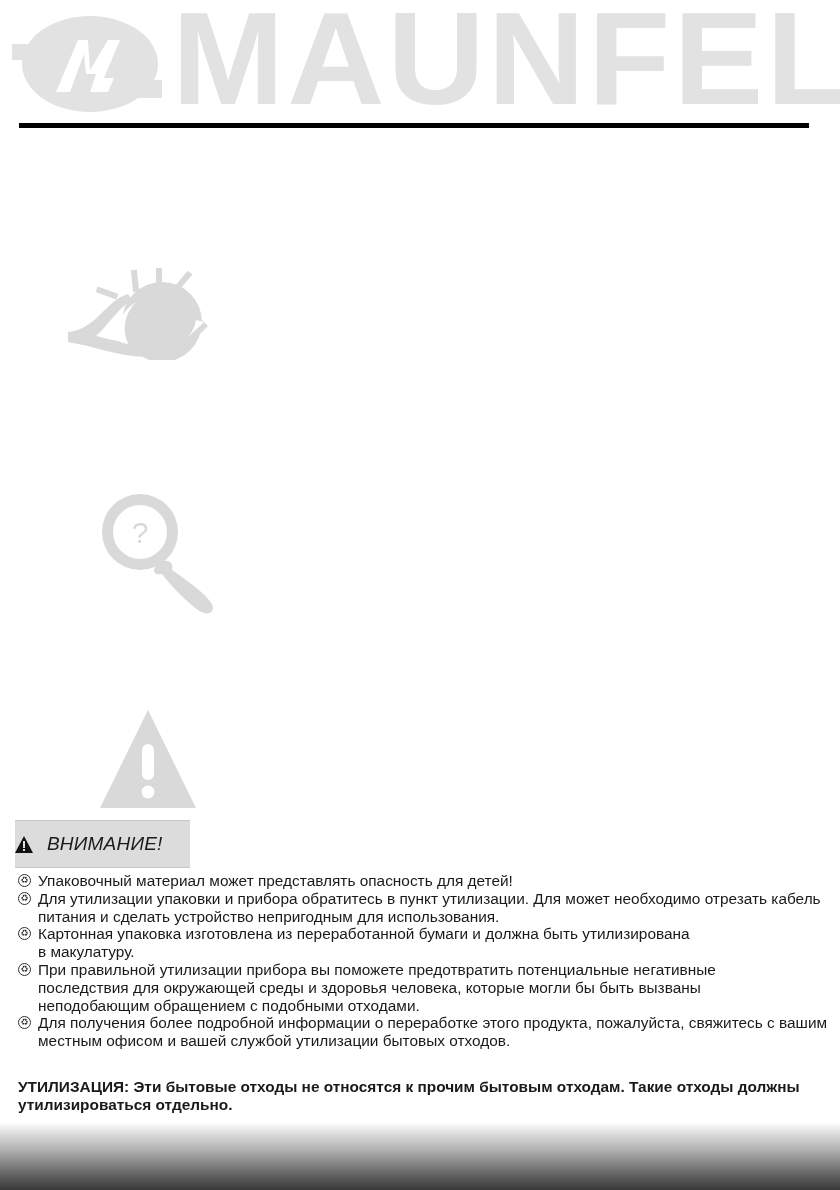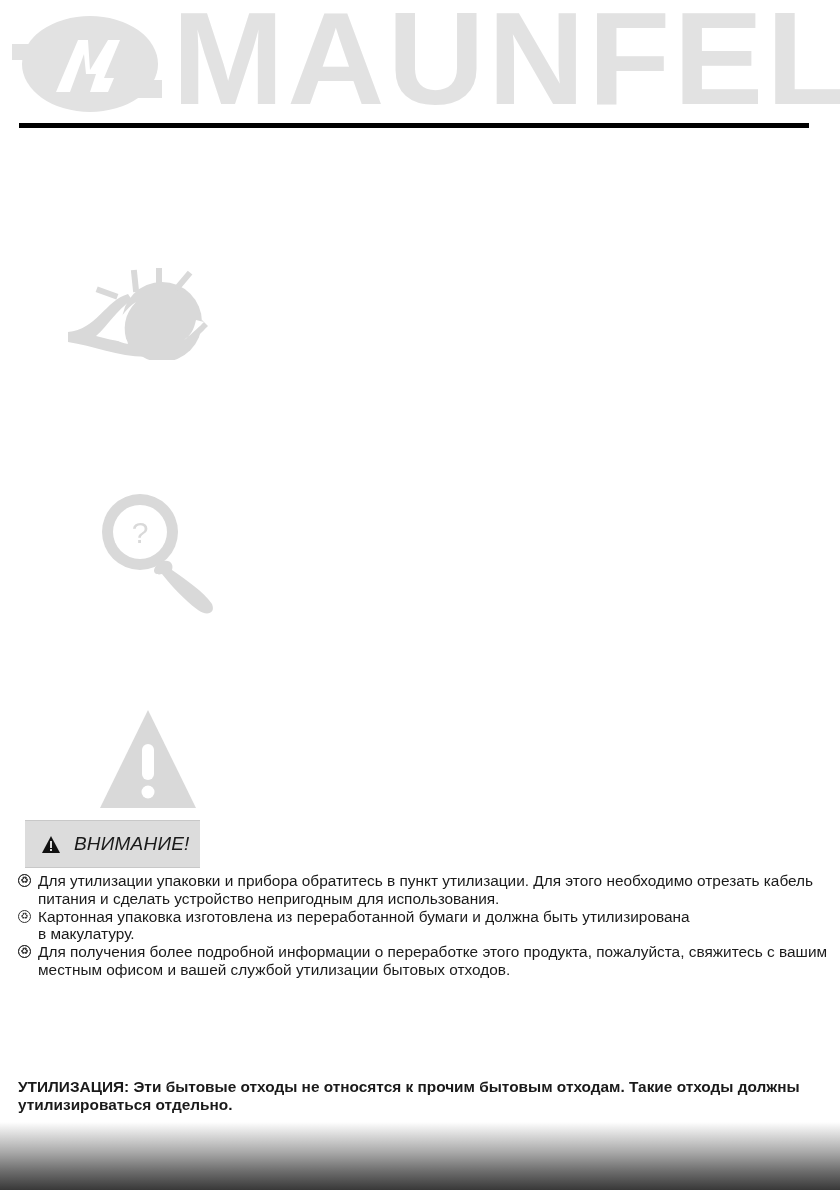--- a/index.html
+++ b/index.html
@@ -19,23 +19,23 @@
     position: absolute; left: 19px; top: 123px; width: 790px; height: 5px;
     background: #000;
   }
 
   .side-icon { position: absolute; }
   .icon-eye { left: 66px; top: 260px; }
   .icon-magnifier { left: 100px; top: 488px; }
   .icon-warning { left: 98px; top: 708px; }
 
   .attention-box {
-    position: absolute; left: 25px; top: 820px; width: 175px; height: 48px;
+    position: absolute; left: 15px; top: 820px; width: 175px; height: 48px;
     background: #dcdcdc; border-top: 1px solid #c8c8c8; border-bottom: 1px solid #c8c8c8;
-    display: flex; align-items: center; padding-left: 17px;
+    display: flex; align-items: center; 
   }
   .attention-box .warn-glyph { width: 18px; height: 17px; margin-right: 14px; }
   .attention-label {
     font-style: italic; font-size: 19px; color: #1a1a1a; letter-spacing: 0.2px;
   }
 
   .notes { position: absolute; left: 18px; top: 872px; width: 820px; font-size: 15.4px; line-height: 17.8px; }
   .note { position: relative; padding-left: 20px; }
   .note-bullet {
     position: absolute; left: 0; top: 2px; width: 13px; height: 13px;
@@ -101,33 +101,37 @@
     <path d="M9 0 L18 17 L0 17 Z" fill="#111"></path>
     <rect x="8" y="5" width="2" height="7" fill="#dcdcdc"></rect>
     <rect x="8" y="13" width="2" height="2" fill="#dcdcdc"></rect>
   </svg>
   <span class="attention-label">ВНИМАНИЕ!</span>
 </div>
 
 <div class="notes">
   <div class="note">
     <span class="note-bullet">♻</span>
+    <span class="note-text">Упаковочный материал может представлять опасность для детей!</span>
   </div>
   <div class="note">
     <span class="note-bullet">♻</span>
-    <span class="note-text">Для утилизации упаковки и прибора обратитесь в пункт утилизации. Для этого необходимо отрезать кабель
+    <span class="note-text">Для утилизации упаковки и прибора обратитесь в пункт утилизации. Для может необходимо отрезать кабель
 питания и сделать устройство непригодным для использования.</span>
   </div>
   <div class="note">
     <span class="note-bullet">♻</span>
     <span class="note-text">Картонная упаковка изготовлена из переработанной бумаги и должна быть утилизирована
 в макулатуру.</span>
   </div>
   <div class="note">
     <span class="note-bullet">♻</span>
+    <span class="note-text">При правильной утилизации прибора вы поможете предотвратить потенциальные негативные
+последствия для окружающей среды и здоровья человека, которые могли бы быть вызваны
+неподобающим обращением с подобными отходами.</span>
   </div>
   <div class="note">
     <span class="note-bullet">♻</span>
     <span class="note-text">Для получения более подробной информации о переработке этого продукта, пожалуйста, свяжитесь с вашим
 местным офисом и вашей службой утилизации бытовых отходов.</span>
   </div>
 </div>
 
 <div class="disposal">УТИЛИЗАЦИЯ: Эти бытовые отходы не относятся к прочим бытовым отходам. Такие отходы должны
 утилизироваться отдельно.</div>

